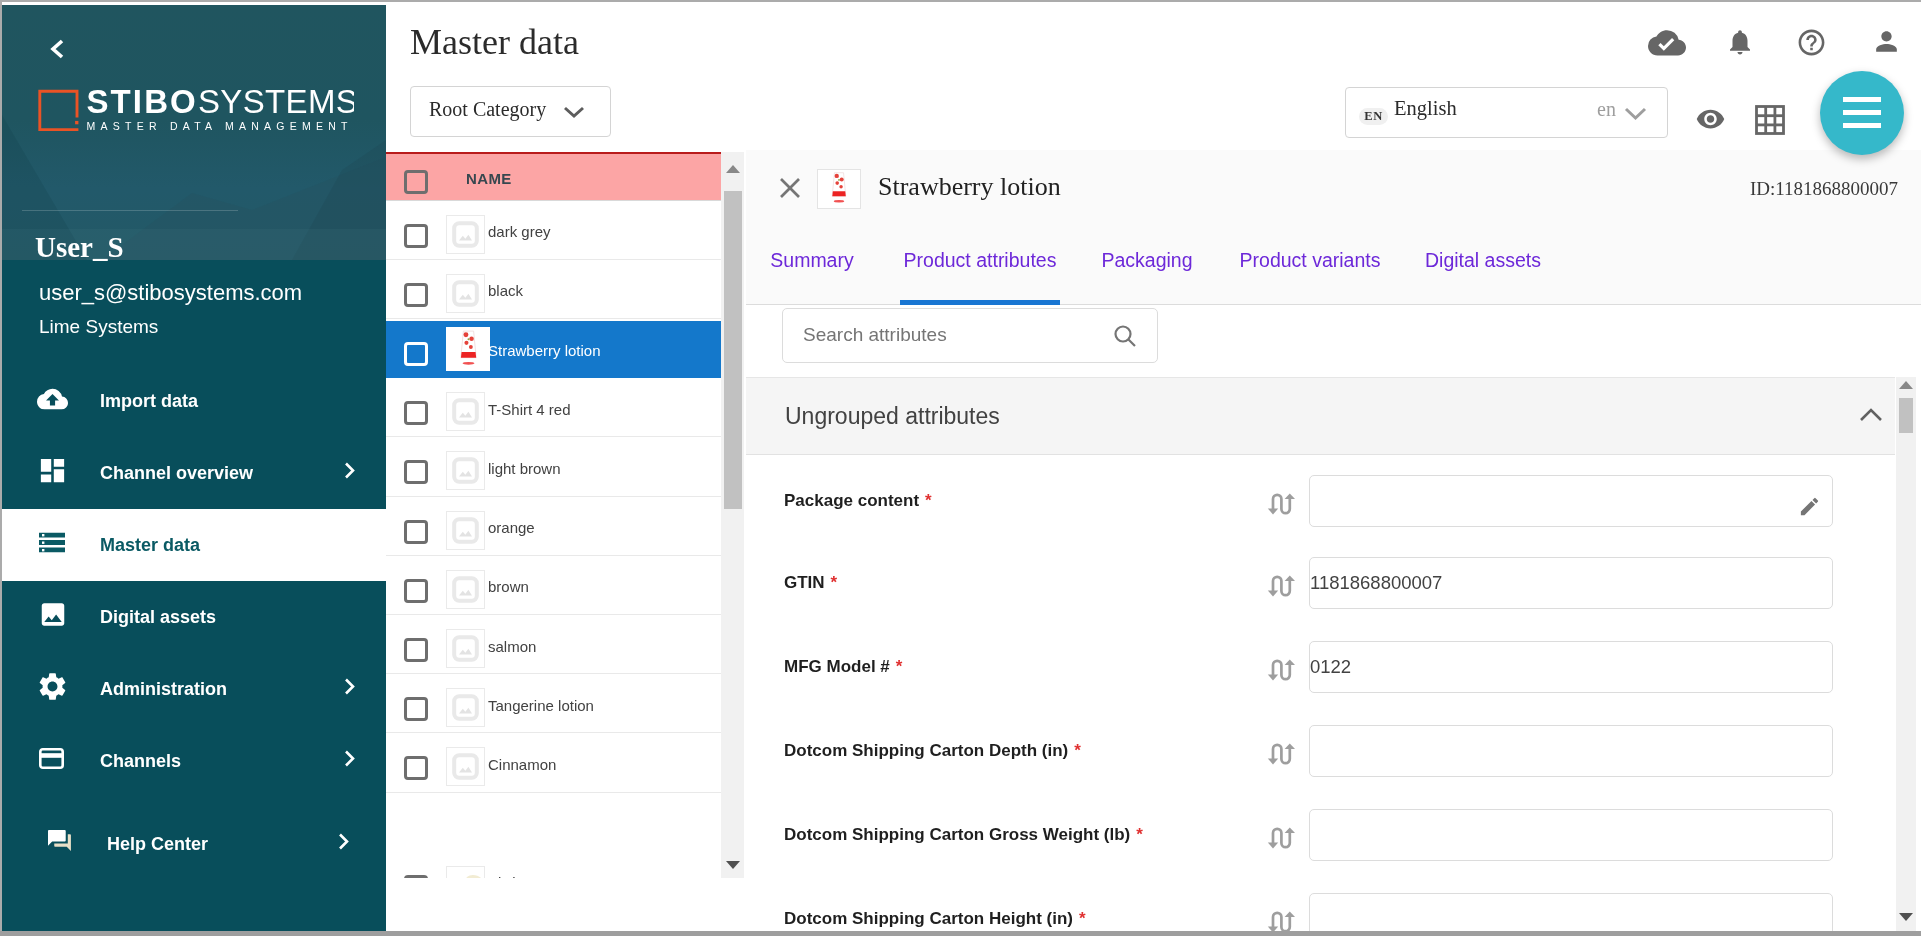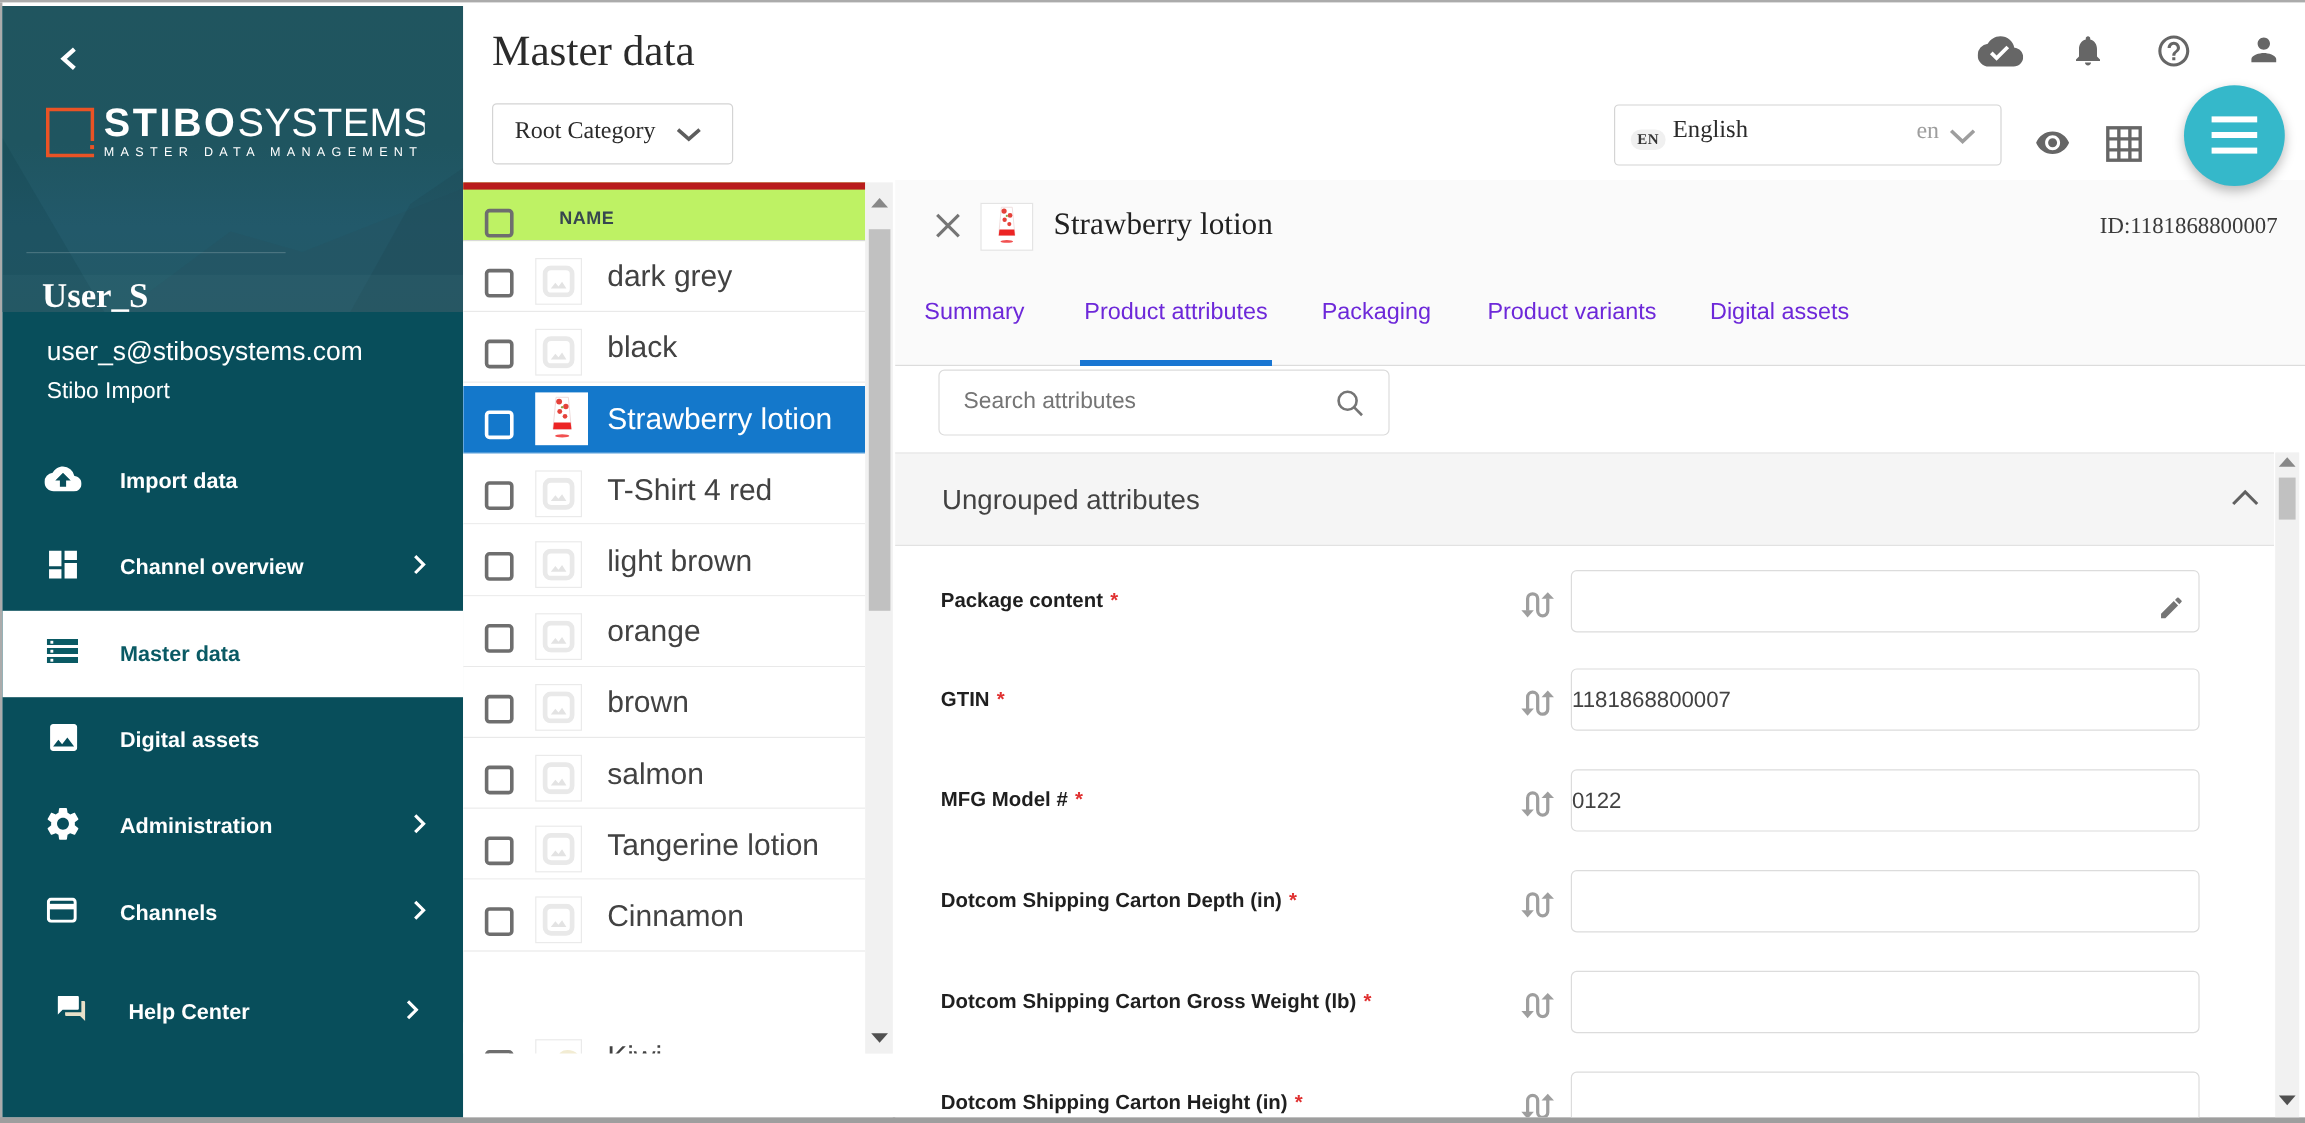--- a/index.html
+++ b/index.html
@@ -10,24 +10,24 @@
 #sidebar{left:2px;top:5px;width:384px;height:926px;background:#084e5b;overflow:hidden}
 #photo{position:absolute;left:0;top:0;width:384px;height:255px;background:linear-gradient(180deg,#20555f 0%,#1f5560 45%,#22596a 72%,#235966 100%)}
 #photo .mts{position:absolute;left:0;bottom:0;width:384px;height:145px}
 .menu-item{position:absolute;left:0;width:384px;height:72px;color:#fff;font-size:18px;font-weight:bold}
 .menu-item .mi-icon{position:absolute;left:37px;top:50%;transform:translateY(-50%)}
 .menu-item .mi-label{position:absolute;left:98px;top:50%;transform:translateY(-50%)}
 .menu-item .mi-chev{position:absolute;left:342px;top:50%;transform:translateY(-50%)}
 .menu-item.sel{background:#fff;color:#0a5a64}
 
 #midcol{left:386px;top:5px;width:358px;height:926px;background:#fff}
-#listhead{position:absolute;left:0;top:147px;width:335px;height:48.6px;background:#bef264;border-top:6px solid #b91c1c;border-bottom:1px solid #d9d9d9}
+#listhead{position:absolute;left:0;top:147px;width:335px;height:48.6px;background:#fca5a5;border-top:2px solid #b91c1c;border-bottom:1px solid #d9d9d9}
 .cbx{position:absolute;width:24px;height:24px;border:3.4px solid #6e6e6e;border-radius:4px;background:transparent}
 .row{position:absolute;left:0;width:335px;height:59.2px;border-bottom:1px solid #e9e9e9;background:#fff}
-.row .rname{position:absolute;left:120px;top:calc(50% + 1.5px);transform:translateY(-50%);font-size:25px;color:#424242}
+.row .rname{position:absolute;left:102px;top:calc(50% + 1.5px);transform:translateY(-50%);font-size:15px;color:#424242}
 .row .imgbox{position:absolute;left:60px;top:14px;width:39px;height:39px;border:1px solid #eaeaea;background:#fff}
 .row.sel{background:linear-gradient(180deg,#fff 0,#fff 2.5px,#1478cb 2.5px);border-bottom:1px solid #1478cb}
 .row.sel .rname{color:#fff}
 
 .sb-track{position:absolute;background:#f1f1f1}
 .sb-thumb{position:absolute;background:#c1c1c1}
 .arr{position:absolute;width:0;height:0}
 
 #rpanel{left:746px;top:150px;width:1175px;height:781px;background:#fff}
 #dethead{position:absolute;left:0;top:0;width:1175px;height:155px;background:#fafafa;border-bottom:1px solid #dcdcdc}
@@ -62,21 +62,21 @@
     <svg class="abs" style="left:36px;top:84px" width="316" height="48" viewBox="0 0 316 48">
       <path d="M39,28.6 L39,2.2 L1.8,2.2 L1.8,40.6 L40.4,40.6" fill="none" stroke="#ea5325" stroke-width="2.9"></path>
       <rect x="37.1" y="31.9" width="3.3" height="3.4" fill="#ea5325"></rect>
       <text x="48.5" y="24.2" font-family="Liberation Sans" font-size="33" font-weight="bold" fill="#fff" letter-spacing="2.1">STIBO</text>
       <text x="160" y="24.2" font-family="Liberation Sans" font-size="33" fill="#fff" letter-spacing="0.35">SYSTEMS</text>
       <text x="48.5" y="40.6" font-family="Liberation Sans" font-size="10.5" fill="#fff" letter-spacing="5.25">MASTER DATA MANAGEMENT</text>
     </svg>
     <div class="abs" style="left:20px;top:205px;width:216px;height:1px;background:rgba(255,255,255,.18)"></div>
     <div class="abs serif" style="left:33px;top:226px;font-size:29px;font-weight:bold;color:#fff">User_S</div>
     <div class="abs" style="left:37px;top:275px;font-size:22px;color:#fff">user_s@stibosystems.com</div>
-    <div class="abs" style="left:37px;top:311px;font-size:19px;color:#fff">Stibo Import</div>
+    <div class="abs" style="left:37px;top:311px;font-size:19px;color:#fff">Lime Systems</div>
   </div>
 
   <div id="menu" class="abs" style="left:0;top:360px;width:384px;height:566px">
     <div class="menu-item" style="top:0">
       <span class="mi-icon" style="left:35px"><svg width="31" height="22" viewBox="0 0 24 17">
             <path d="M19.35 7.04A7.49 7.49 0 0 0 12 1C9.11 1 6.6 2.64 5.35 5.04A5.994 5.994 0 0 0 0 11c0 3.31 2.69 6 6 6h13c2.76 0 5-2.24 5-5 0-2.64-2.05-4.78-4.65-4.96zM14 10v4h-4v-4H7l5-5 5 5h-3z" fill="#fff"></path>
           </svg></span>
       <span class="mi-label">Import data</span>
     </div>
     <div class="menu-item" style="top:72px">

